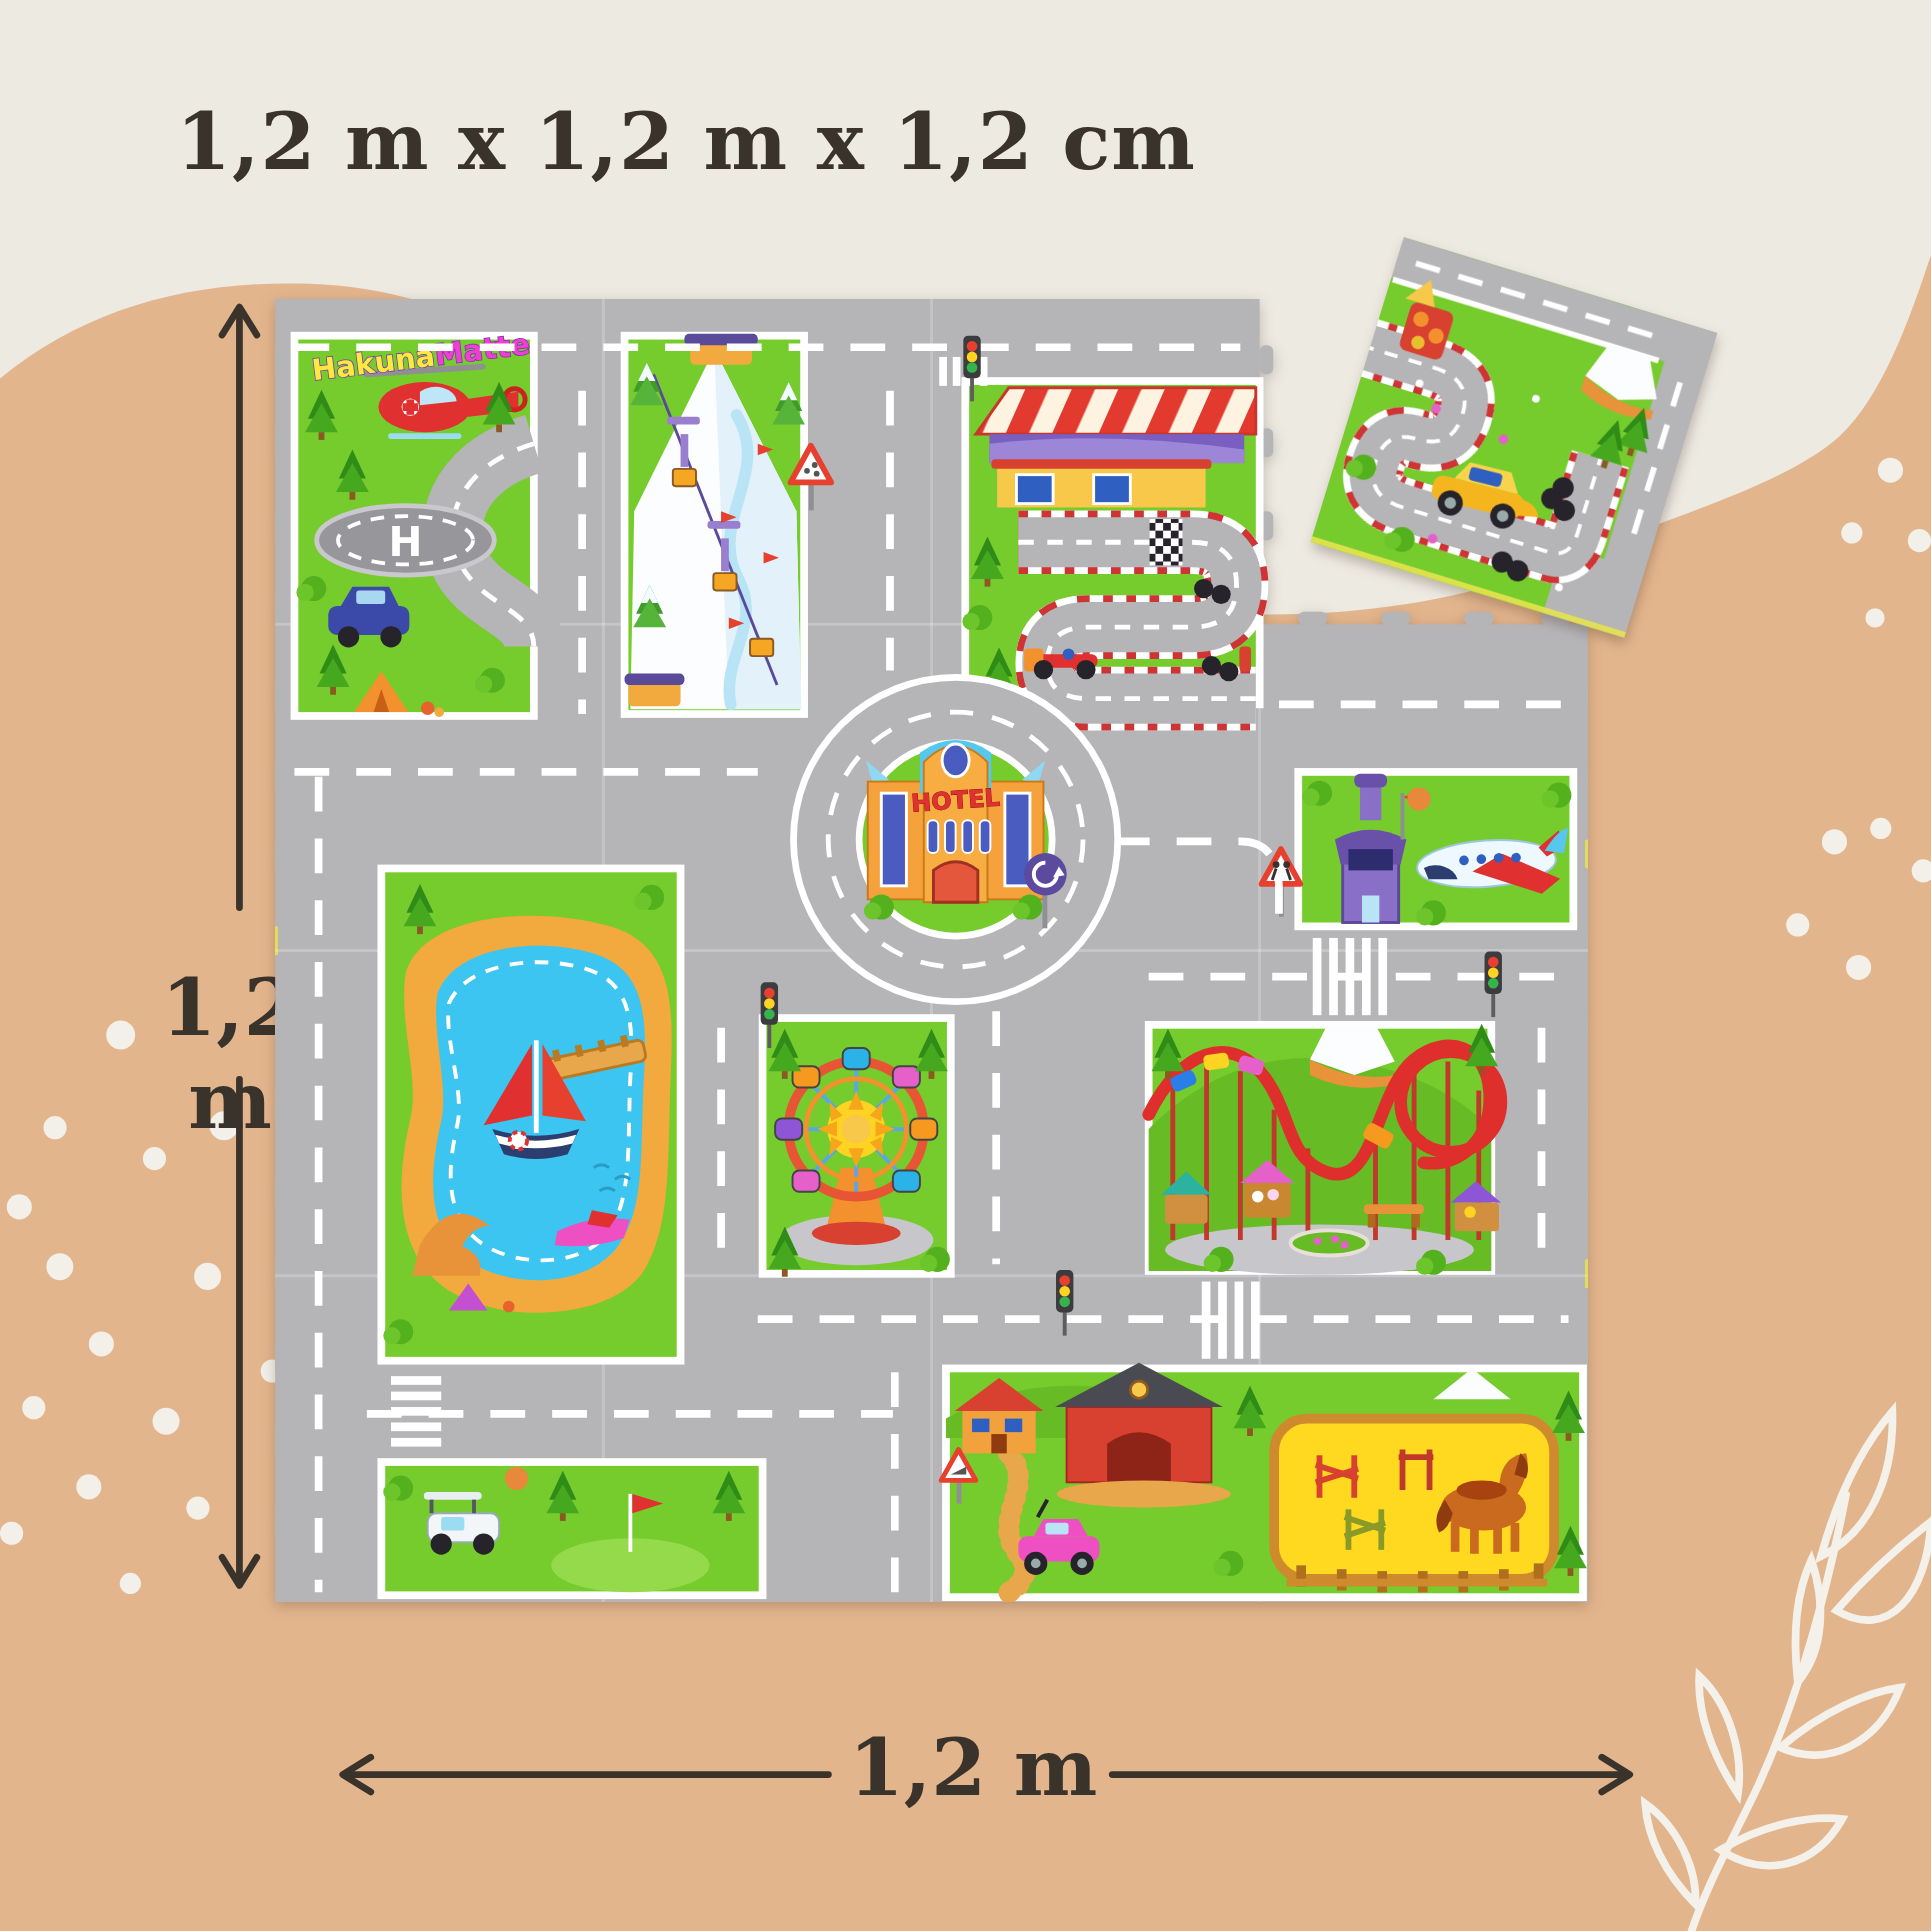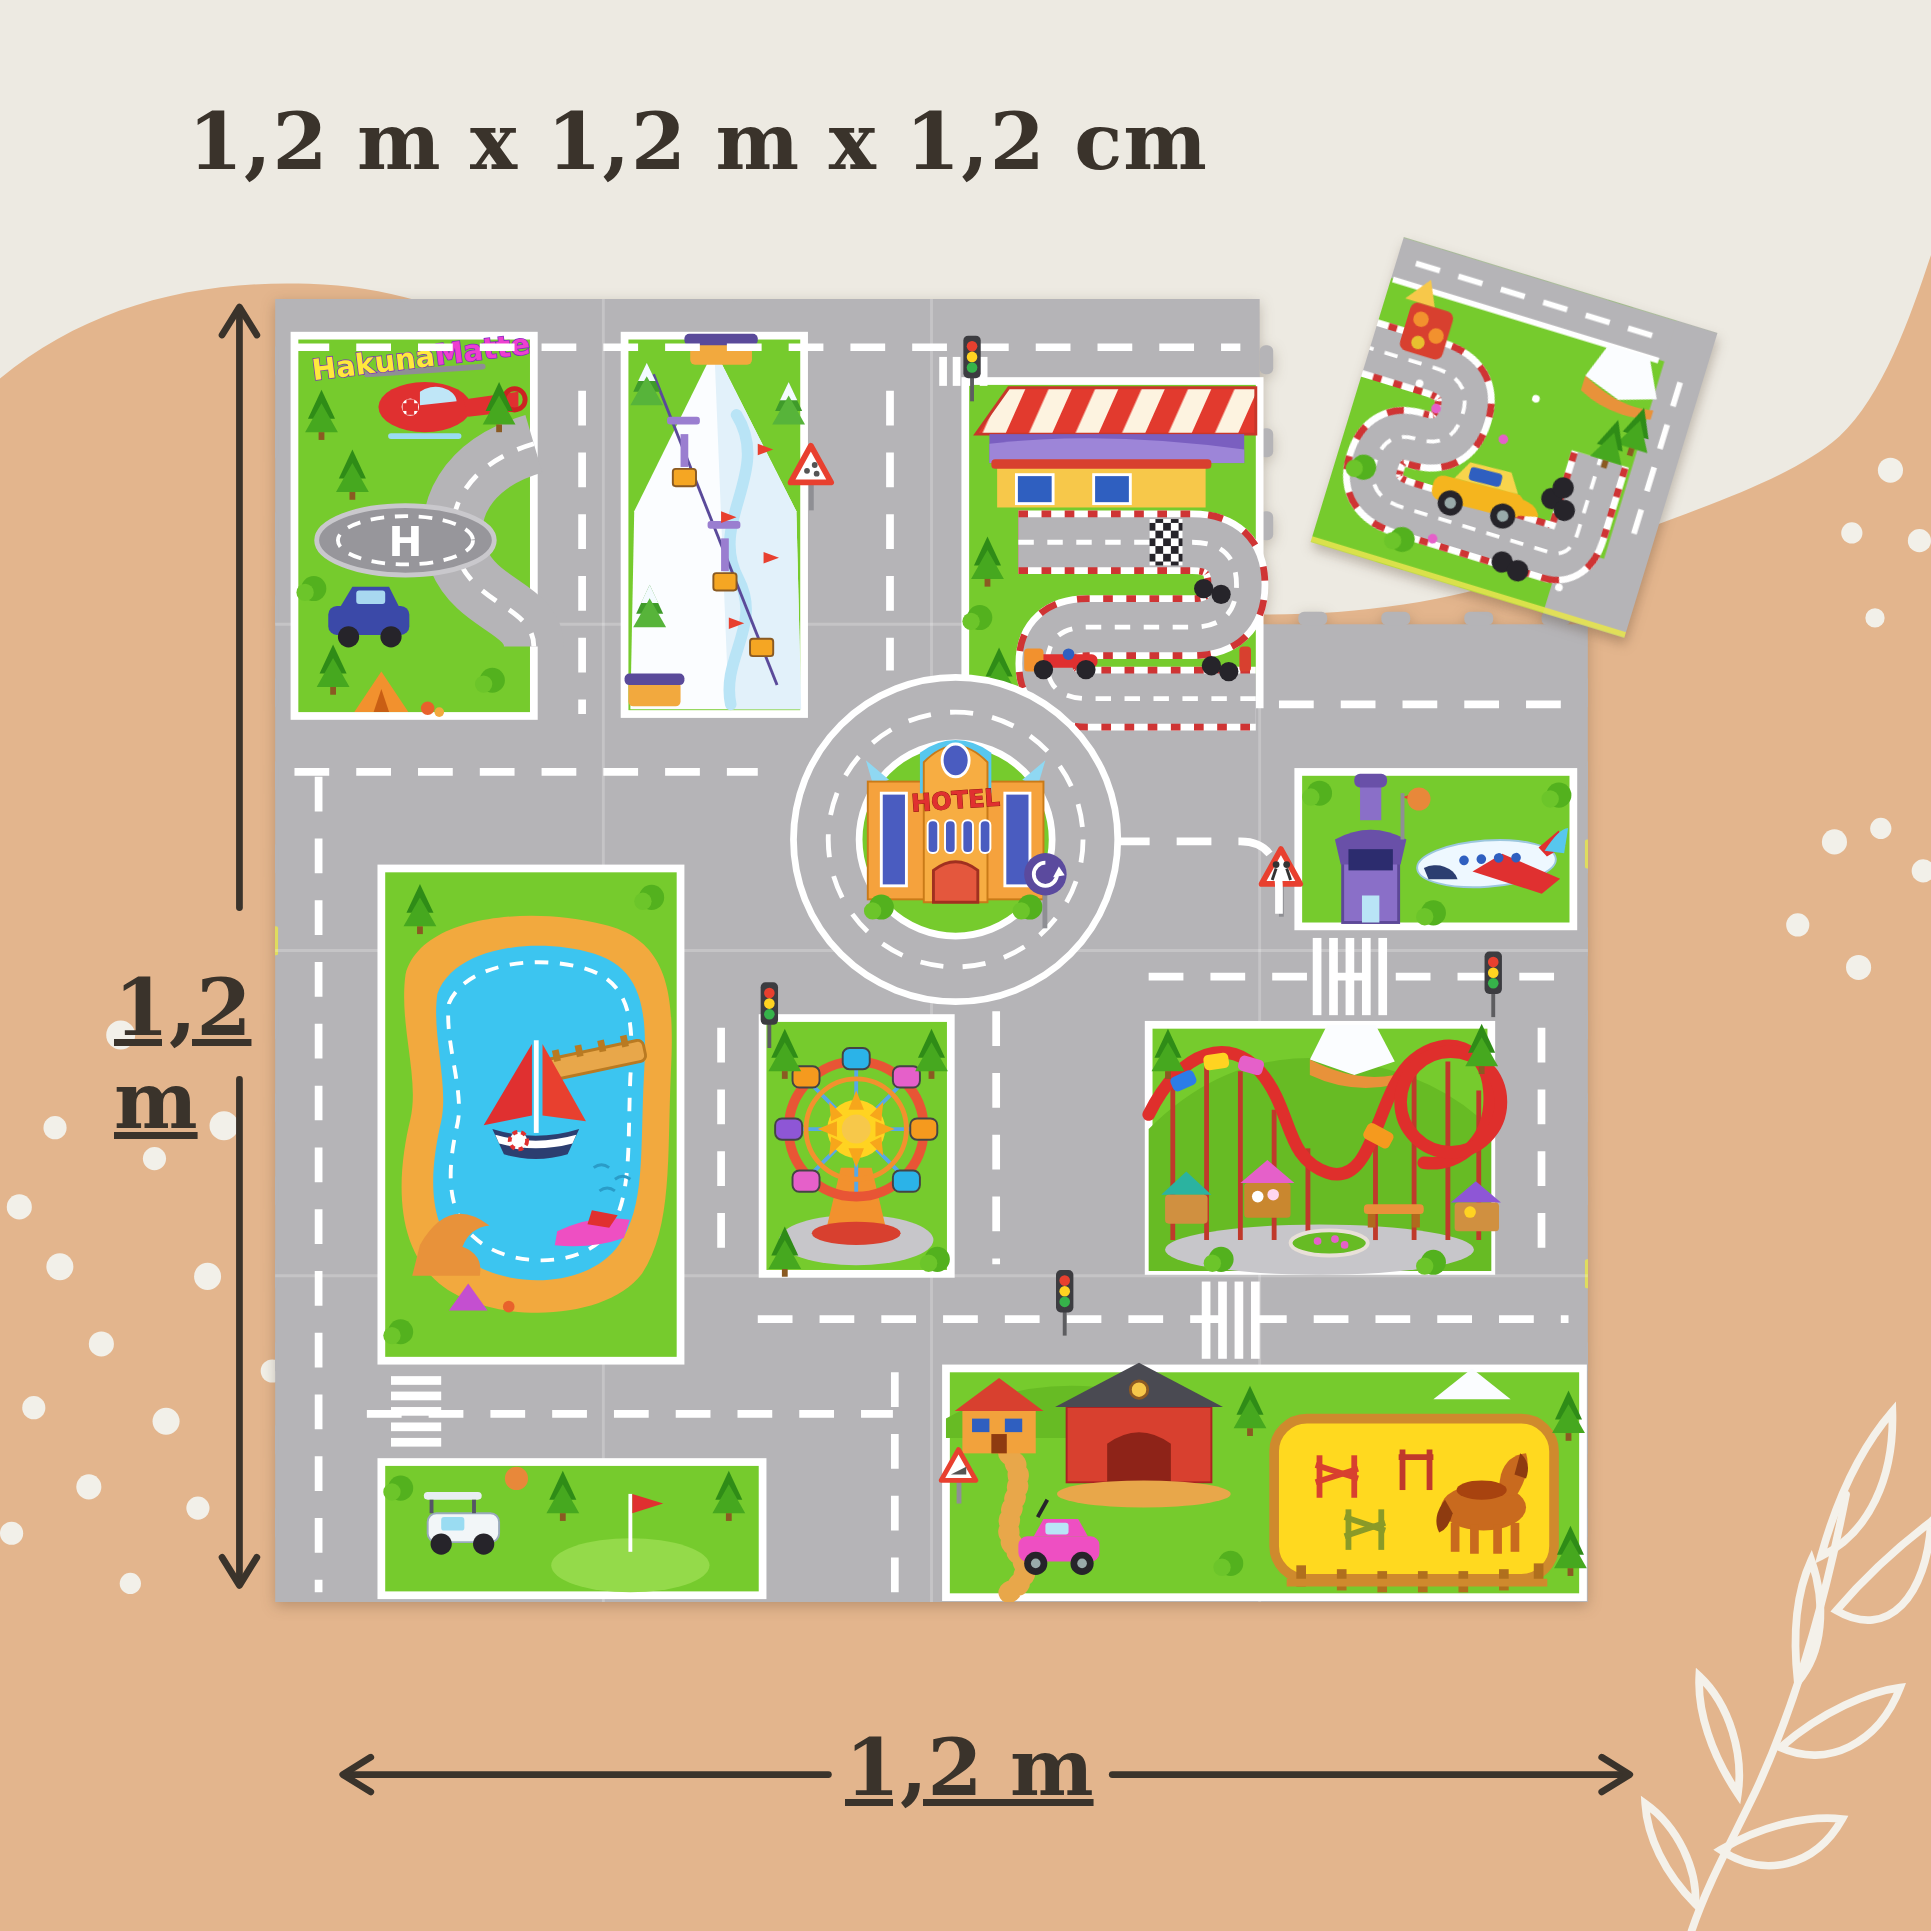--- a/index.html
+++ b/index.html
@@ -1,21 +1,21 @@
 <!DOCTYPE html>
 <html><head>
 <meta charset="utf-8">
 <style>
   html,body{margin:0;padding:0;background:#edeae2;}
   .stage{position:relative;width:1931px;height:1931px;overflow:hidden;
          font-family:"DejaVu Serif","Liberation Serif",serif;}
   .abs{position:absolute;}
   #bg{left:0;top:0;}
-  .title{left:188px;top:95px;width:1159px;font-size:79px;font-weight:600;color:#3a332b;letter-spacing:1px;}
-  .dim-label{color:#3a332b;font-size:79px;font-weight:600;text-align:left;text-decoration:underline;}
+  .title{left:176px;top:95px;width:1159px;font-size:79px;font-weight:600;color:#3a332b;letter-spacing:1px;}
+  .dim-label{color:#3a332b;font-size:79px;font-weight:600;text-align:center;}
   #dim-v-label{left:114px;top:961px;width:232px;}
   #dim-h-label{left:845px;top:1721px;width:256px;}
   #mat{left:275px;top:299px;filter:drop-shadow(0 4.8px 6.8px rgba(60,40,20,.25));}
   #piece{left:1350px;top:278px;transform:rotate(17deg);transform-origin:50% 50%;
          filter:drop-shadow(3.9px 6.8px 5.8px rgba(60,40,20,.28));}
   svg text{user-select:none;}
 </style>
 </head>
 <body>
 <div class="stage">

